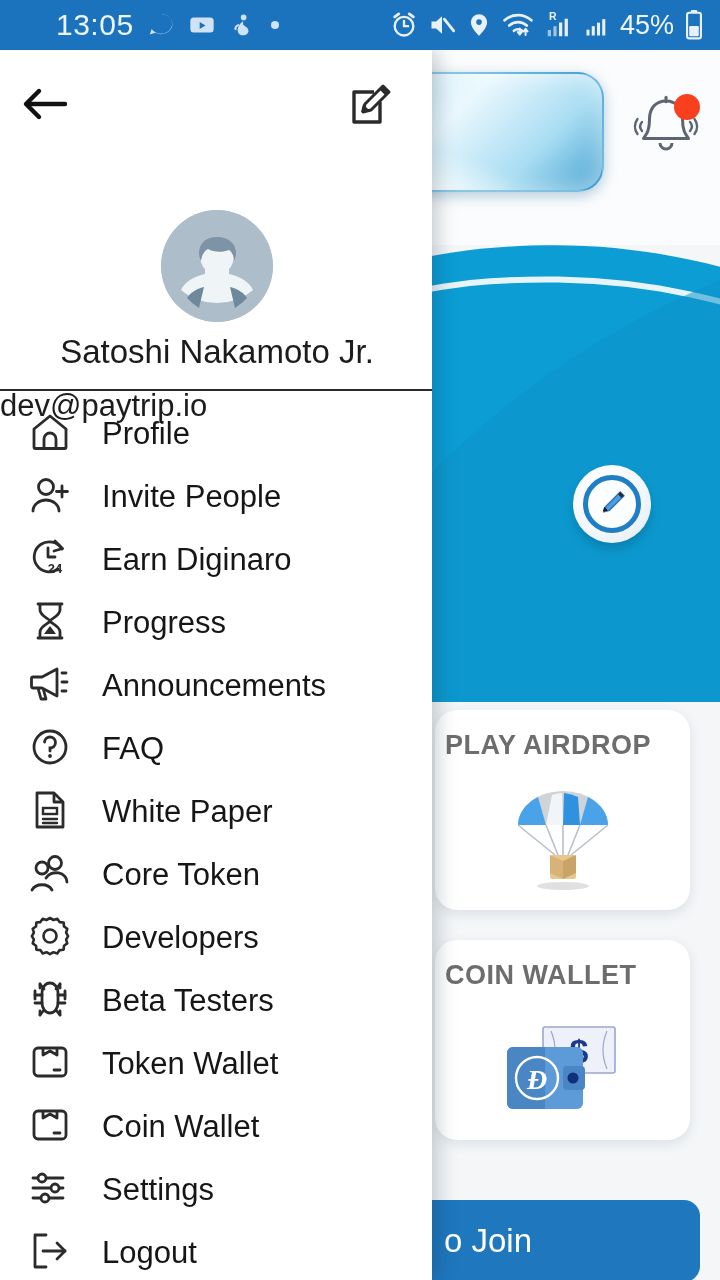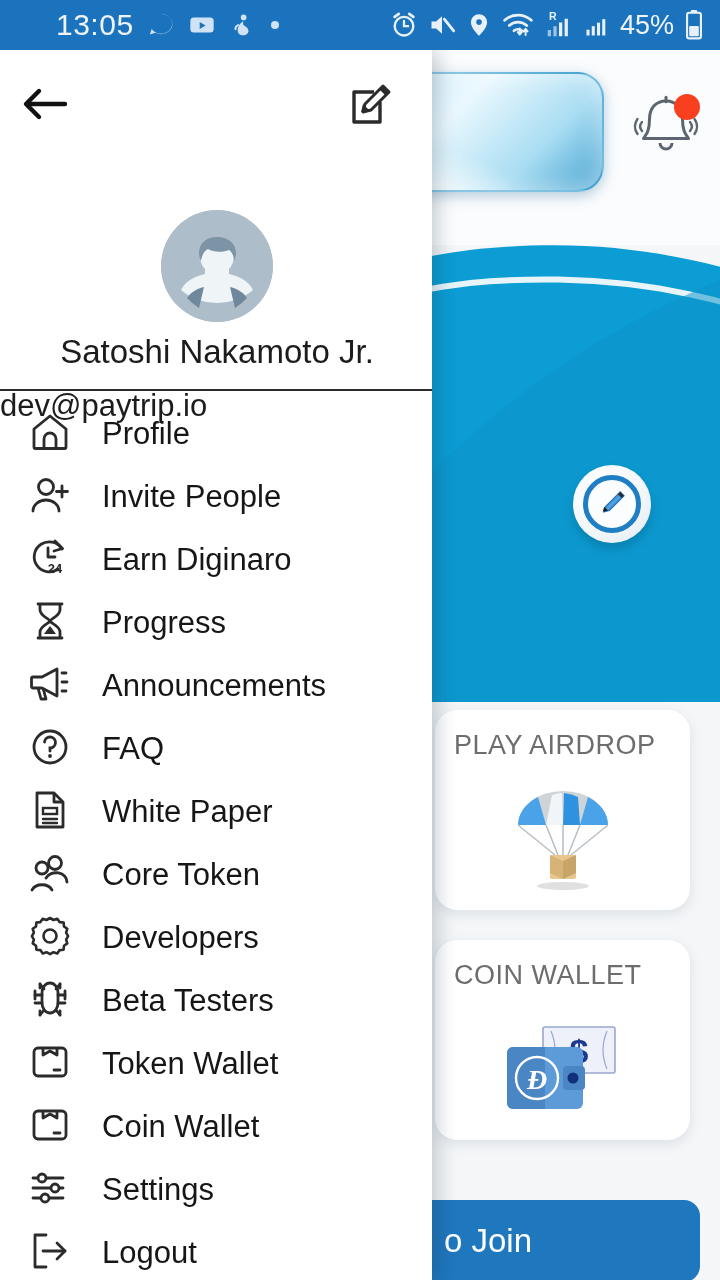--- a/index.html
+++ b/index.html
@@ -83,23 +83,22 @@
   .bg-card{
     position:absolute; left:435px; width:255px;
     background:#ffffff; border-radius:22px;
     box-shadow:0 4px 12px rgba(80,100,120,.14);
     overflow:hidden;
   }
   #card-airdrop{ top:710px; height:200px; }
   #card-coinwallet{ top:940px; height:200px; }
   .bg-card .ct{
     position:absolute; top:20px; left:10px;
-    font-size:27px; font-weight:normal; color:#6d6d6d; letter-spacing:.5px;
+    font-size:27px; font-weight:bold; color:#6d6d6d; letter-spacing:.5px;
     white-space:nowrap;
-    margin-left:9px;
   }
   .bg-card .art{
     position:absolute; top:66px; left:0; width:255px; height:125px;
     display:flex; align-items:center; justify-content:center;
   }
   #join-button{
     position:absolute; top:1200px; left:416px; width:284px; height:82px;
     background:#1f77bd; border-radius:16px;
     display:flex; align-items:center;
   }

